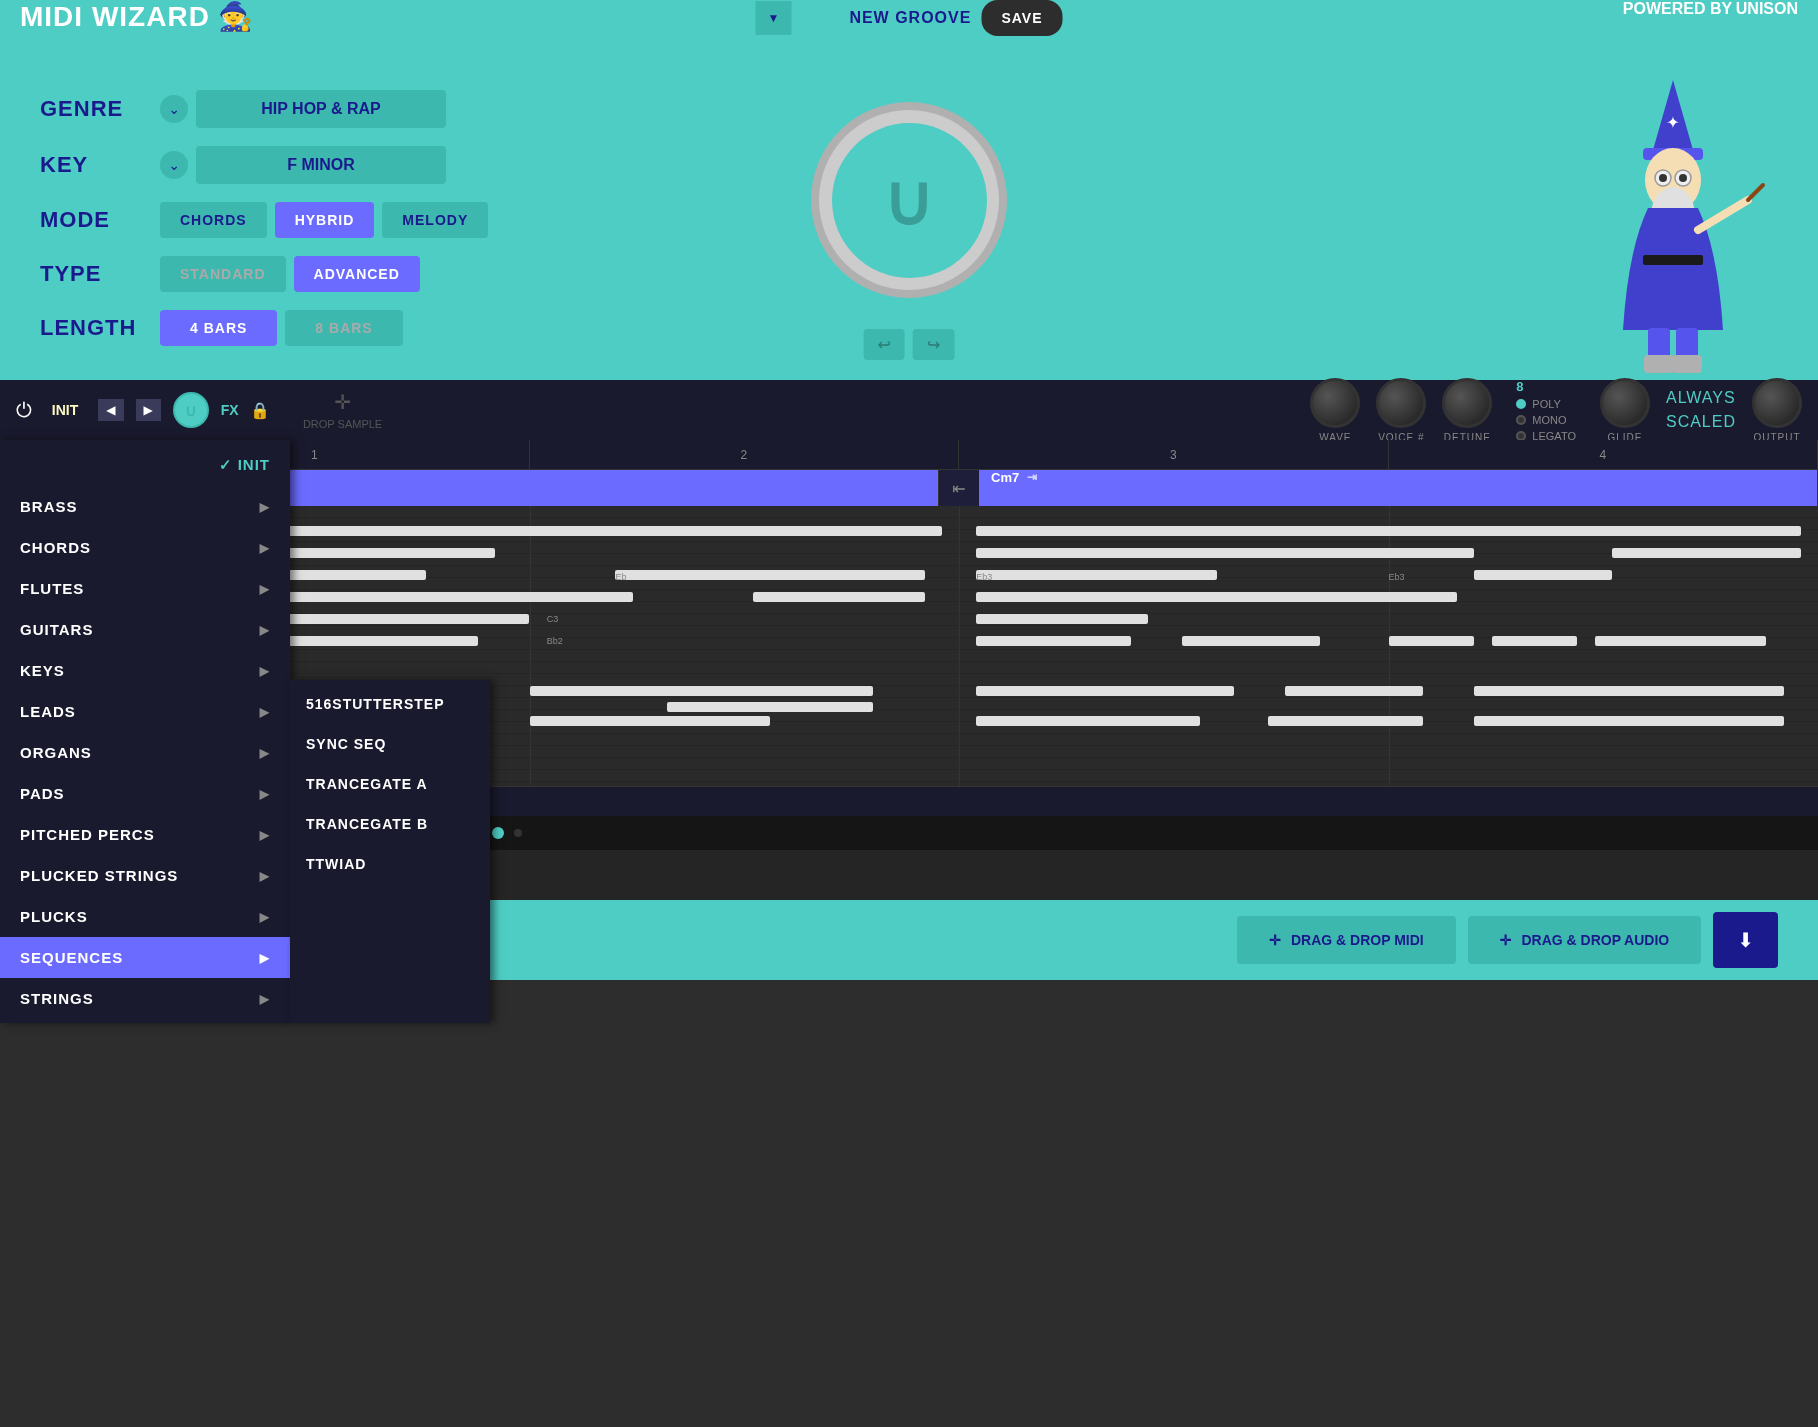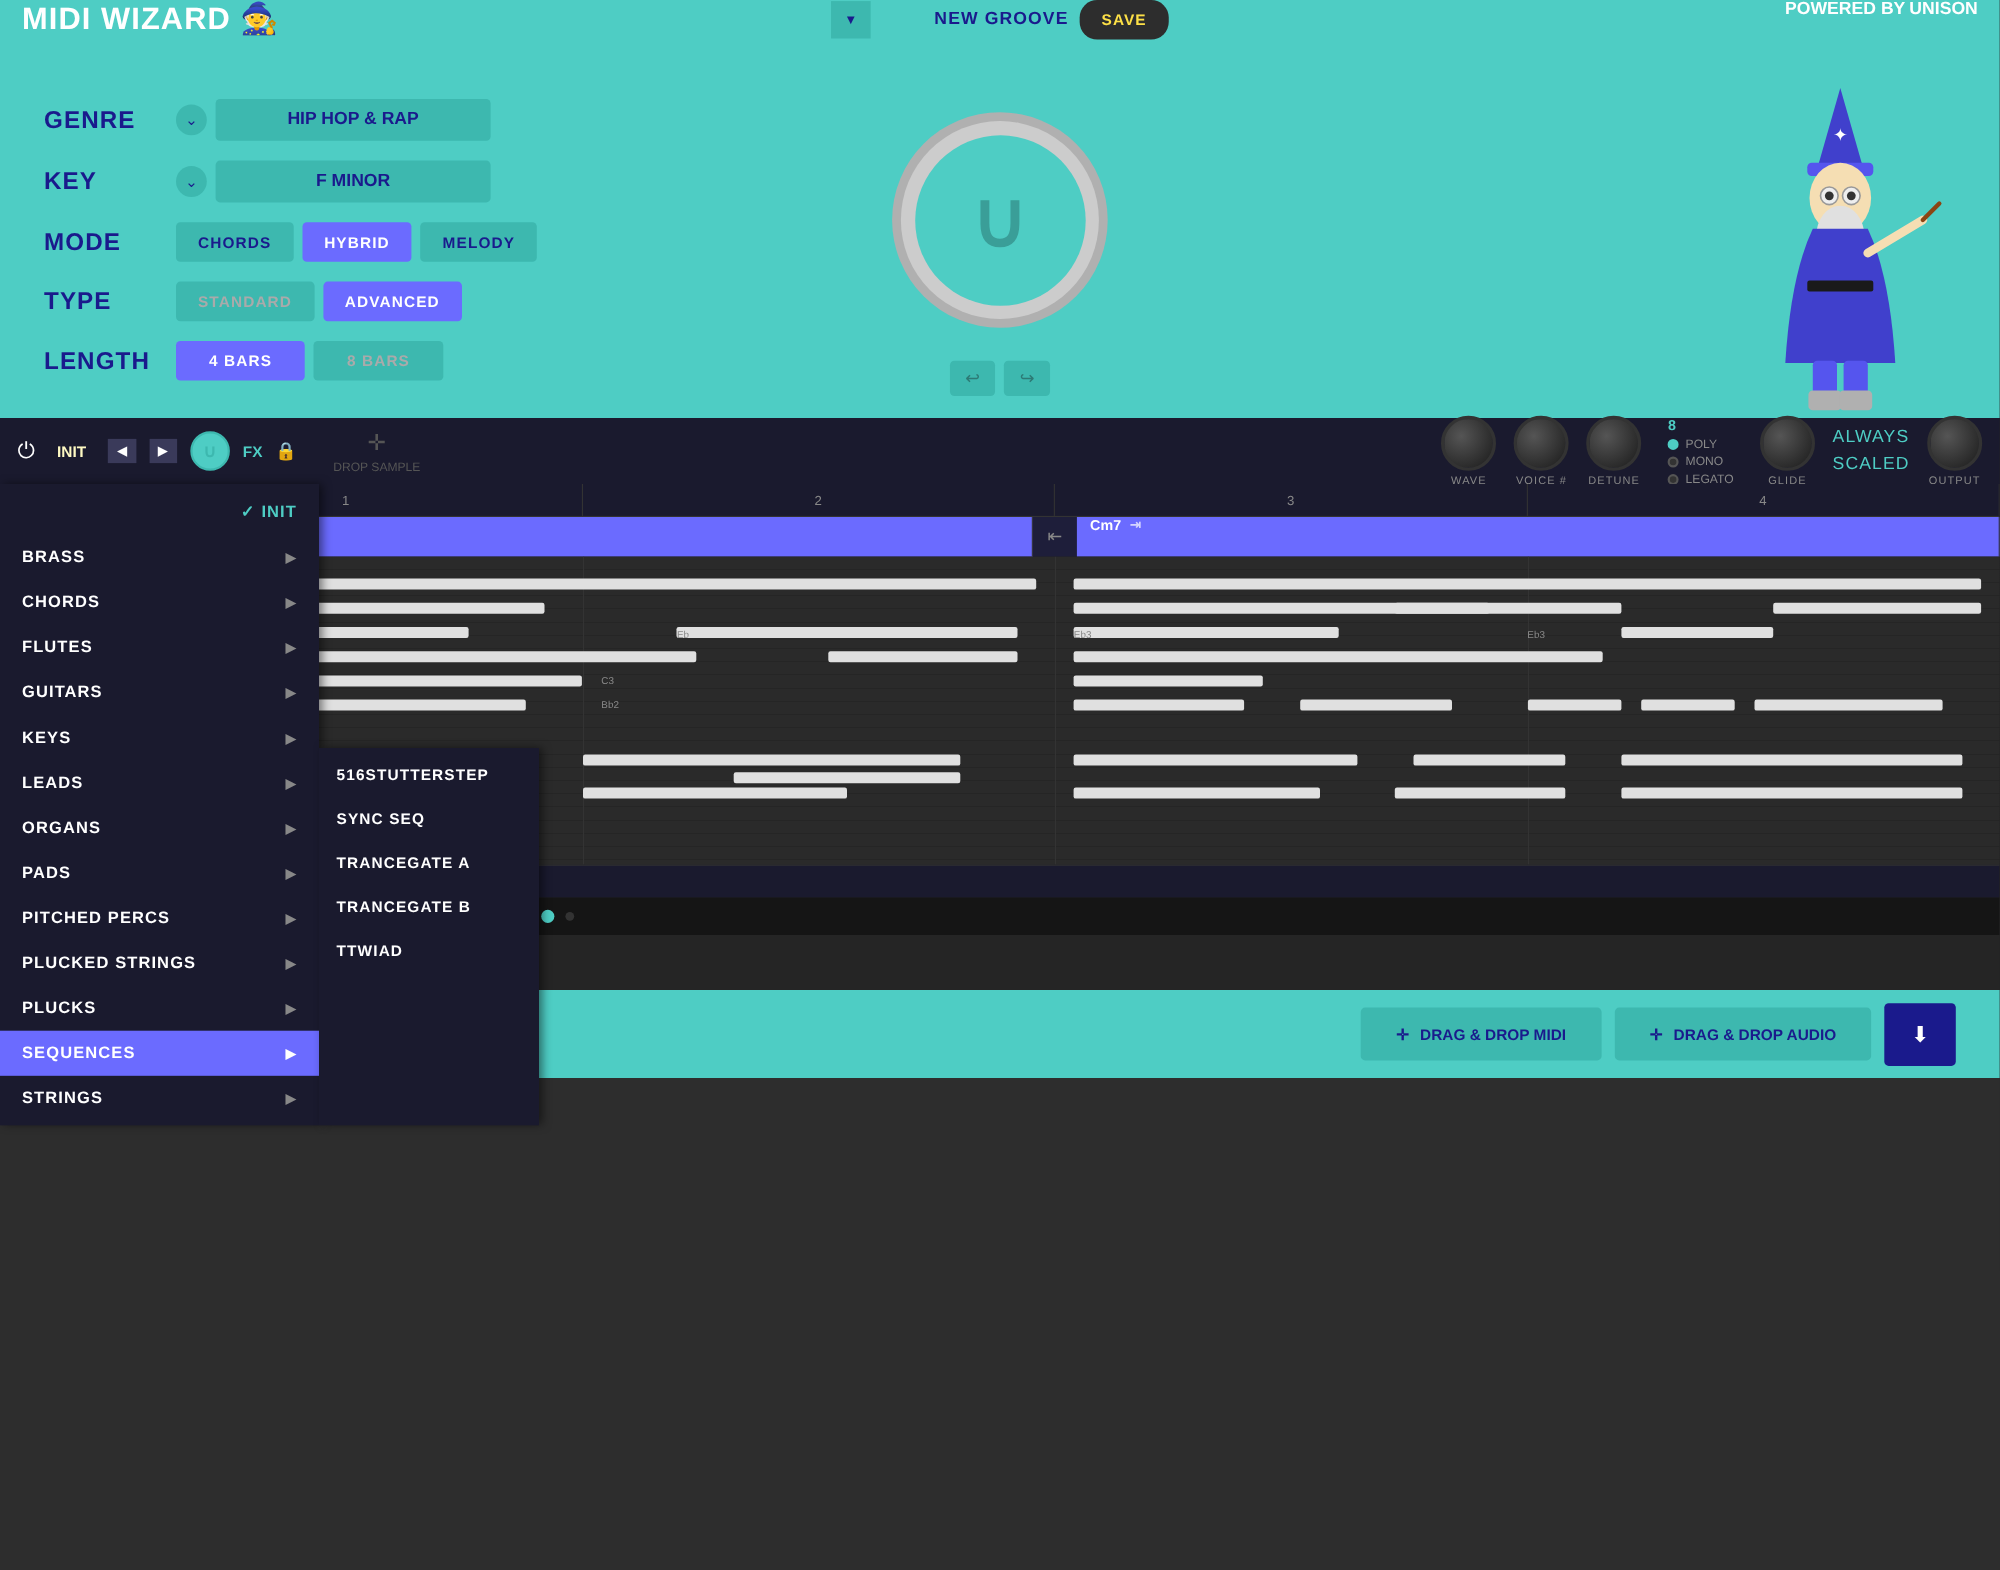--- a/index.html
+++ b/index.html
@@ -33,21 +33,21 @@
     .dropdown-arrow {
       background: #3db8af;
       border: none;
       color: #1a1a8c;
       padding: 10px 12px;
       cursor: pointer;
       font-size: 12px;
     }
     .save-btn {
       background: #2d2d2d;
-      color: #fde047;
+      color: #ffffff;
       border: none;
       padding: 10px 20px;
       font-size: 14px;
       font-weight: bold;
       cursor: pointer;
       letter-spacing: 1px;
       border-radius: 16px;
     }
     .powered-by {
       position: absolute;

